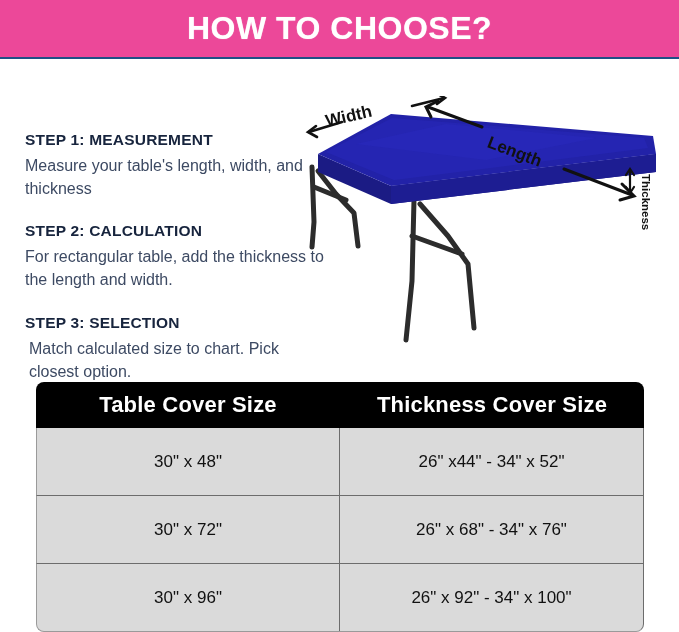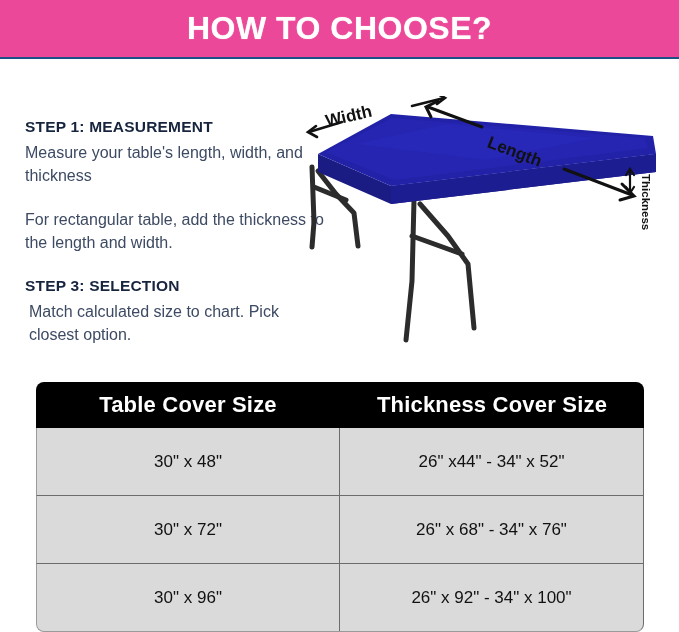--- a/index.html
+++ b/index.html
@@ -36,21 +36,21 @@
     letter-spacing: 0.5px;
     font-family: "Liberation Sans", sans-serif;
     text-shadow: 0 0 1px rgba(255,255,255,.6);
     white-space: nowrap;
   }
 
   
   .steps {
     position: absolute;
     left: 25px;
-    top: 118px;
+    top: 131px;
     width: 300px;
   }
   .step-block { margin-bottom: 22px; }
   .step-block:last-child { margin-bottom: 0; }
   .step-head {
     font-size: 15.5px;
     font-weight: bold;
     color: #17243d;
     letter-spacing: .2px;
     margin: 0 0 6px 0;
@@ -152,20 +152,21 @@
 </div>
 
 <div class="steps">
 
   <div class="step-block">
     <p class="step-head">STEP 1: MEASUREMENT</p>
     <p class="step-body">Measure your table's length, width, and thickness</p>
   </div>
 
   <div class="step-block">
+    <p class="step-head">STEP 2: CALCULATION</p>
     <p class="step-body">For rectangular table, add the thickness to the length and width.</p>
   </div>
 
   <div class="step-block">
     <p class="step-head">STEP 3: SELECTION</p>
     <p class="step-body indent">Match calculated size to chart. Pick closest option.</p>
   </div>
 
 </div>
 

